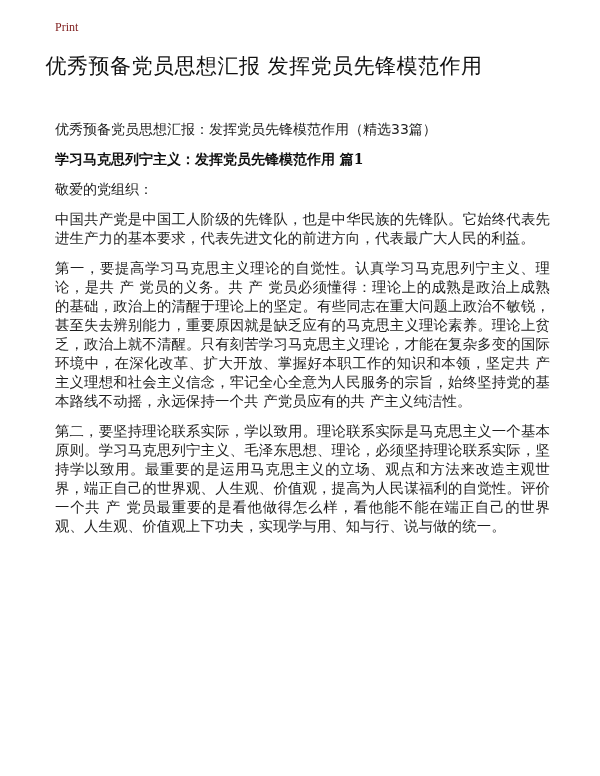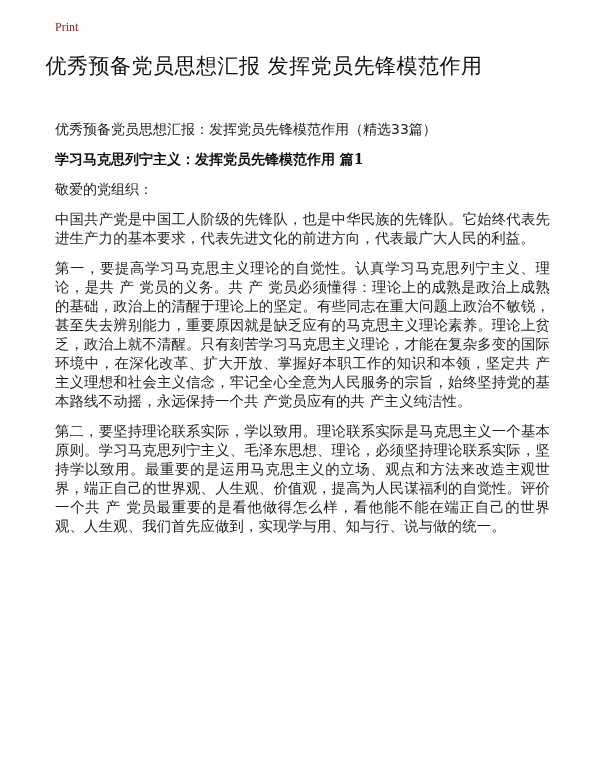--- a/index.html
+++ b/index.html
@@ -21,14 +21,14 @@
 
 <div class="print-label">Print</div>
 <h1 class="doc-title">优秀预备党员思想汇报 发挥党员先锋模范作用</h1>
 
 <div class="content">
   <p class="subtitle">优秀预备党员思想汇报：发挥党员先锋模范作用（精选33篇）</p>
   <p class="section-heading">学习马克思列宁主义：发挥党员先锋模范作用 篇1</p>
   <p class="greeting">敬爱的党组织：</p>
   <p class="para">中国共产党是中国工人阶级的先锋队，也是中华民族的先锋队。它始终代表先进生产力的基本要求，代表先进文化的前进方向，代表最广大人民的利益。</p>
   <p class="para">第一，要提高学习马克思主义理论的自觉性。认真学习马克思列宁主义、理论，是共 产 党员的义务。共 产 党员必须懂得：理论上的成熟是政治上成熟的基础，政治上的清醒于理论上的坚定。有些同志在重大问题上政治不敏锐，甚至失去辨别能力，重要原因就是缺乏应有的马克思主义理论素养。理论上贫乏，政治上就不清醒。只有刻苦学习马克思主义理论，才能在复杂多变的国际环境中，在深化改革、扩大开放、掌握好本职工作的知识和本领，坚定共 产主义理想和社会主义信念，牢记全心全意为人民服务的宗旨，始终坚持党的基本路线不动摇，永远保持一个共 产党员应有的共 产主义纯洁性。</p>
-  <p class="para">第二，要坚持理论联系实际，学以致用。理论联系实际是马克思主义一个基本原则。学习马克思列宁主义、毛泽东思想、理论，必须坚持理论联系实际，坚持学以致用。最重要的是运用马克思主义的立场、观点和方法来改造主观世界，端正自己的世界观、人生观、价值观，提高为人民谋福利的自觉性。评价一个共 产 党员最重要的是看他做得怎么样，看他能不能在端正自己的世界观、人生观、我们首先应做到，实现学与用、知与行、说与做的统一。</p>
+  <p class="para">第二，要坚持理论联系实际，学以致用。理论联系实际是马克思主义一个基本原则。学习马克思列宁主义、毛泽东思想、理论，必须坚持理论联系实际，坚持学以致用。最重要的是运用马克思主义的立场、观点和方法来改造主观世界，端正自己的世界观、人生观、价值观，提高为人民谋福利的自觉性。评价一个共 产 党员最重要的是看他做得怎么样，看他能不能在端正自己的世界观、人生观、价值观上下功夫，实现学与用、知与行、说与做的统一。</p>
 </div>
 
 </body></html>

